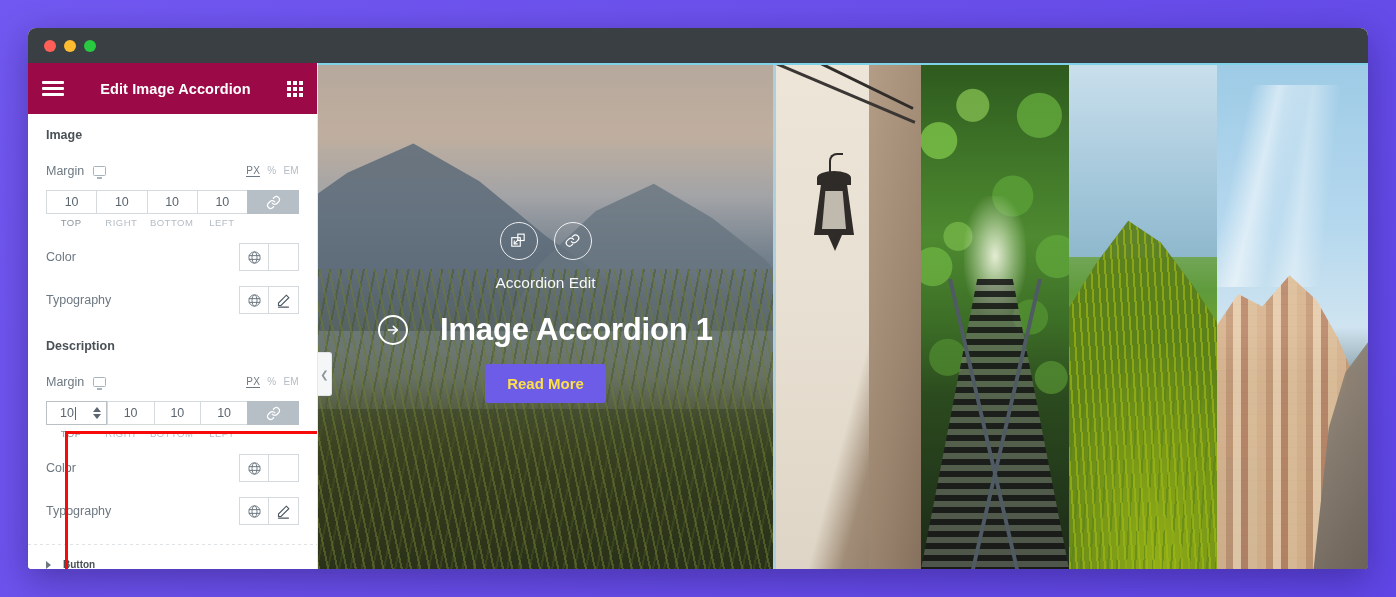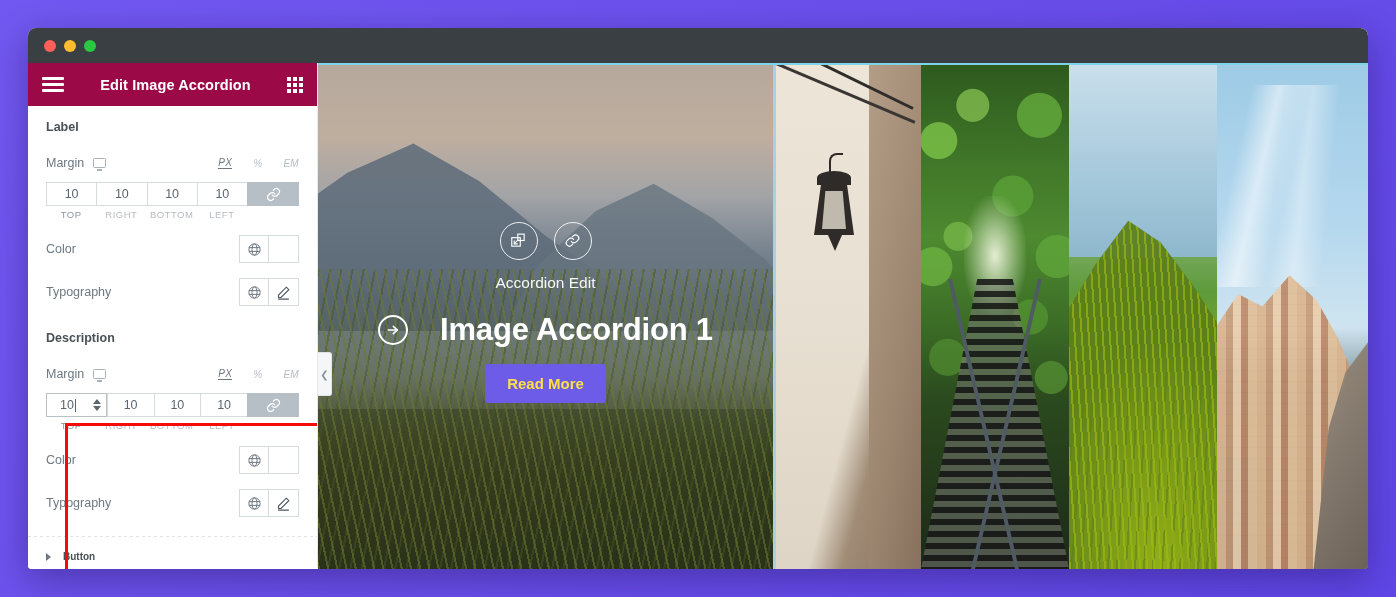--- a/index.html
+++ b/index.html
@@ -43,21 +43,21 @@
   
   .panel {
     width: 290px;
     background: #fff;
     display: flex; flex-direction: column;
     position: relative;
     z-index: 5;
     border-right: 1px solid #e6e9ec;
   }
   .panel-header {
-    height: 43px;
+    height: 51px;
     background: #9b0a46;
     display: flex; align-items: center;
     padding: 0 14px;
     flex: 0 0 auto;
   }
   .hamburger { width: 22px; display: flex; flex-direction: column; gap: 3px; cursor: pointer; }
   .hamburger i { display: block; height: 3px; background: #fff; border-radius: 1px; }
   .panel-title {
     flex: 1; text-align: center;
     color: #fff; font-size: 14.5px; font-weight: bold;
@@ -95,21 +95,21 @@
     width: 13px; height: 10px;
     border: 1.5px solid #a9b3bb; border-radius: 1.5px;
     position: relative;
   }
   .monitor-icon::after {
     content: ""; position: absolute;
     left: 3px; bottom: -3.5px; width: 5px; height: 2px;
     background: #a9b3bb;
   }
   .spacer { flex: 1; }
-  .units { display: flex; gap: 21px; align-items: flex-end; font-style: italic; }
+  .units { display: flex; gap: 7px; align-items: flex-start; }
   .unit {
     font-size: 10px; color: #b4bcc3; letter-spacing: .3px; cursor: pointer;
   }
   .unit.active { color: #6d7882; border-bottom: 1px solid #6d7882; }
 
   .margin-fields { display: flex; margin-top: 2px; }
   .mf {
     flex: 1 1 0;
     height: 24px;
     border: 1px solid #d5dadd;
@@ -523,21 +523,21 @@
             <span></span>
           <span></span>
             <span></span>
             <span></span>
         </span>
       </div>
 
       <div class="panel-body">
 
         <div class="section">
-          <div class="section-title">Label</div>
+          <div class="section-title">Image</div>
 
           <div class="row">
             <span class="row-label">Margin</span>
             <span class="monitor-icon"></span>
             <span class="spacer"></span>
             <span class="units">
               <span class="unit active">PX</span>
               <span class="unit">%</span>
               <span class="unit">EM</span>
             </span>

